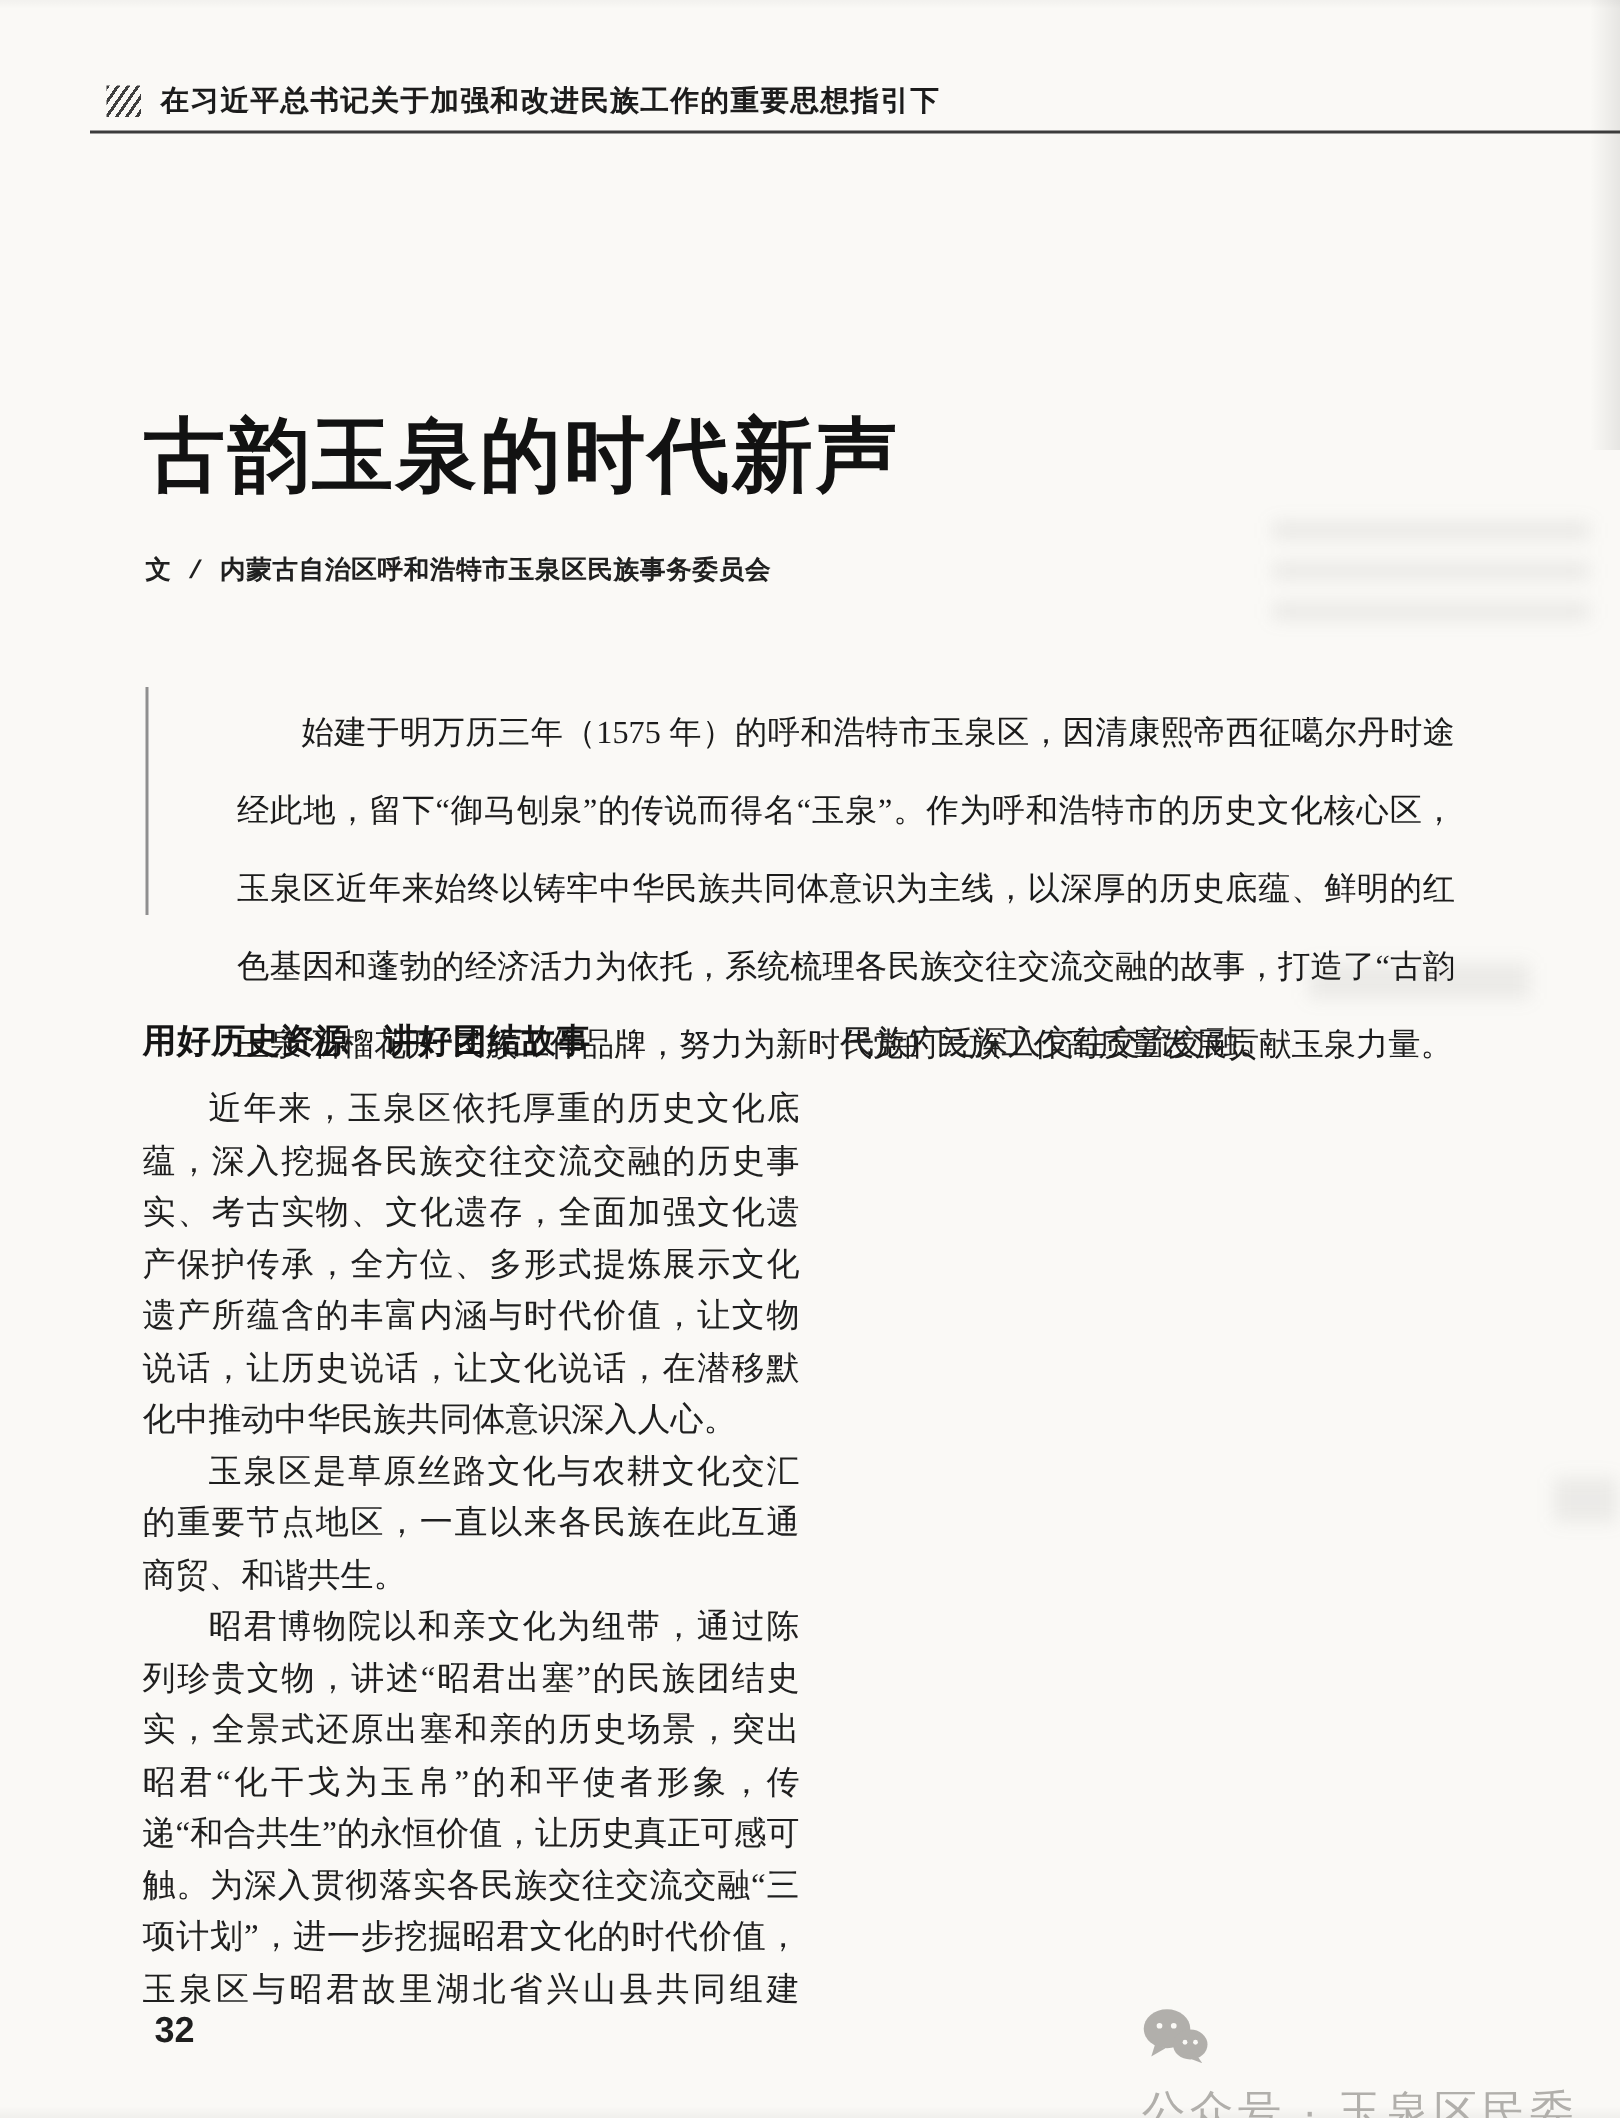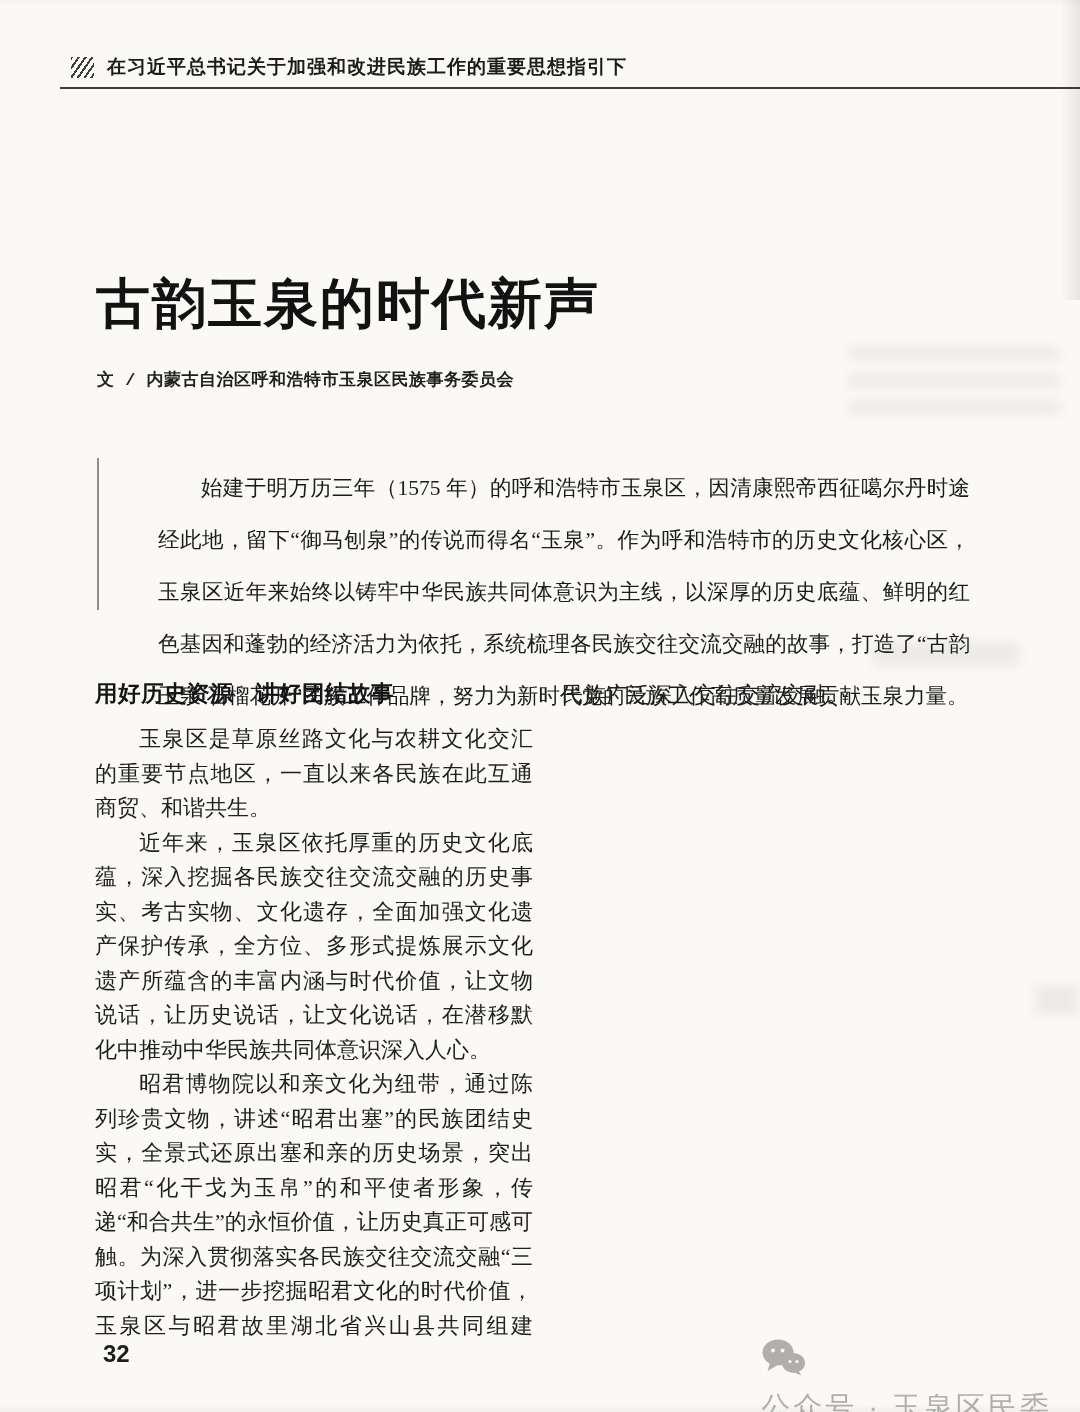--- a/index.html
+++ b/index.html
@@ -139,22 +139,22 @@
   <h1 class="title">古韵玉泉的时代新声</h1>
   <div class="byline">文 / 内蒙古自治区呼和浩特市玉泉区民族事务委员会</div>
 
   <div class="intro-bar"></div>
   <p class="intro">始建于明万历三年（1575 年）的呼和浩特市玉泉区，因清康熙帝西征噶尔丹时途经此地，留下“御马刨泉”的传说而得名“玉泉”。作为呼和浩特市的历史文化核心区，玉泉区近年来始终以铸牢中华民族共同体意识为主线，以深厚的历史底蕴、鲜明的红色基因和蓬勃的经济活力为依托，系统梳理各民族交往交流交融的故事，打造了“古韵玉泉 石榴花开”民族工作品牌，努力为新时代党的民族工作高质量发展贡献玉泉力量。</p>
 
   <div class="columns">
     <div class="col">
       <h2 class="sec-head">用好历史资源　讲好团结故事</h2>
       <div>
+          <p class="body-par indent">近年来，玉泉区依托厚重的历史文化底蕴，深入挖掘各民族交往交流交融的历史事实、考古实物、文化遗存，全面加强文化遗产保护传承，全方位、多形式提炼展示文化遗产所蕴含的丰富内涵与时代价值，让文物说话，让历史说话，让文化说话，在潜移默化中推动中华民族共同体意识深入人心。</p>
           <p class="body-par indent">玉泉区是草原丝路文化与农耕文化交汇的重要节点地区，一直以来各民族在此互通商贸、和谐共生。</p>
-          <p class="body-par indent">近年来，玉泉区依托厚重的历史文化底蕴，深入挖掘各民族交往交流交融的历史事实、考古实物、文化遗存，全面加强文化遗产保护传承，全方位、多形式提炼展示文化遗产所蕴含的丰富内涵与时代价值，让文物说话，让历史说话，让文化说话，在潜移默化中推动中华民族共同体意识深入人心。</p>
           <p class="body-par indent">昭君博物院以和亲文化为纽带，通过陈列珍贵文物，讲述“昭君出塞”的民族团结史实，全景式还原出塞和亲的历史场景，突出昭君“化干戈为玉帛”的和平使者形象，传递“和合共生”的永恒价值，让历史真正可感可触。为深入贯彻落实各民族交往交流交融“三项计划”，进一步挖掘昭君文化的时代价值，玉泉区与昭君故里湖北省兴山县共同组建了“昭君出塞”路沿线民族工作部门铸牢中华民族共同体意识联盟，聚焦昭君文化传承、教育基地共建、中小学生研学、文旅融合等领域，深化交流合作，有力促进了各</p>
         </div>
     </div>
     <div class="col">
       <div>
           <p class="body-par">民族广泛深入交往交流交融。</p>
         </div>
     </div>
   </div>
 

